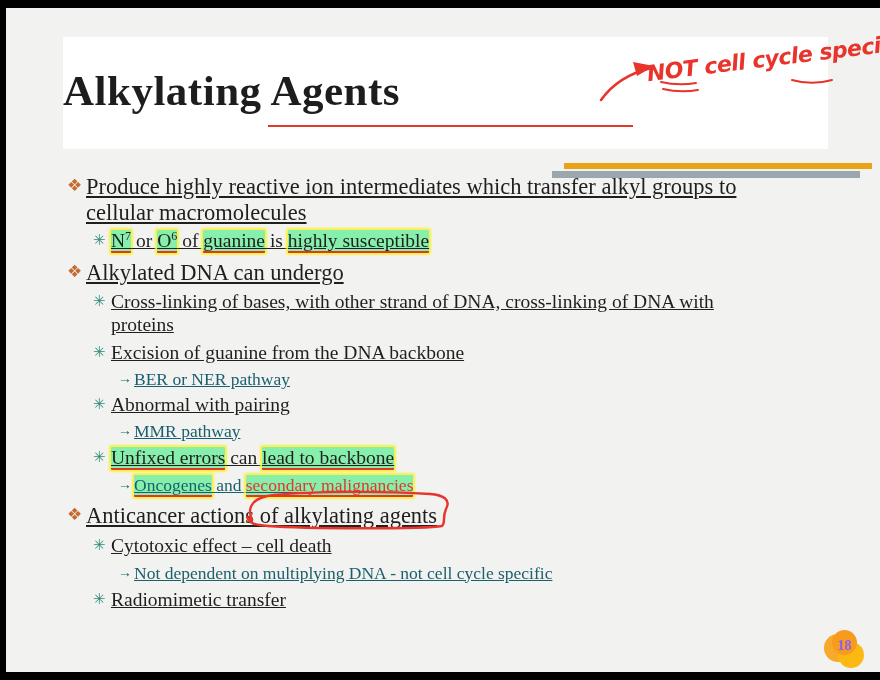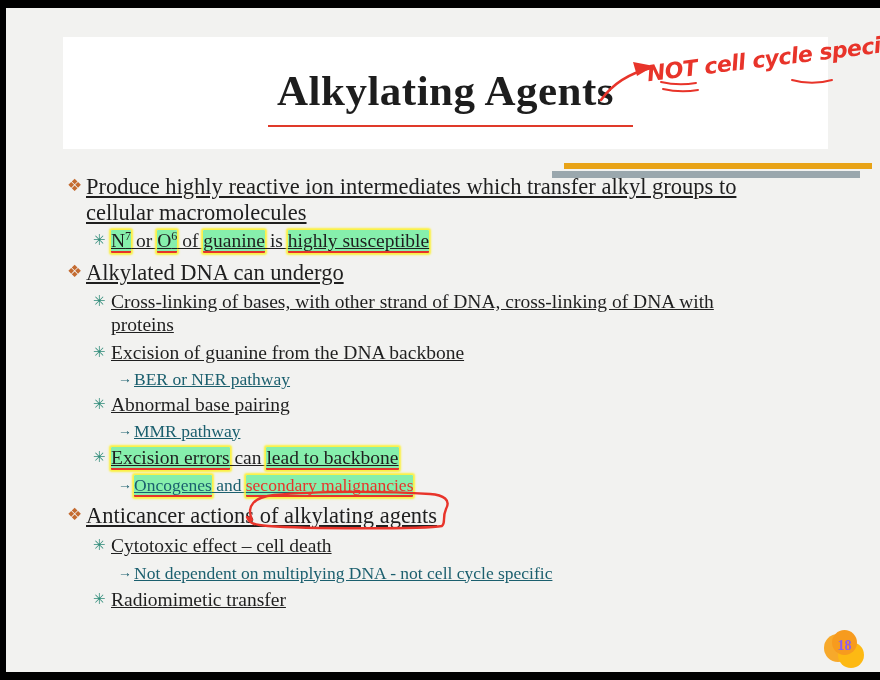--- a/index.html
+++ b/index.html
@@ -29,21 +29,21 @@
     width: 765px;
     height: 112px;
     background: #ffffff;
   }
 
   #slide-title {
     position: absolute;
     left: 57px;
     top: 58px;
     width: 765px;
-    text-align: center;
+    text-align: left;
     font-family: "Liberation Serif", serif;
     font-weight: bold;
     font-size: 43px;
     letter-spacing: 0.5px;
     color: #1d1d1d;
     z-index: 4;
   }
 
   #title-underline {
     position: absolute;
@@ -270,31 +270,31 @@
       <span class="txt">Excision of guanine from the DNA backbone</span>
     </div>
 
     <div class="line lvl3" style="margin-top:4px;">
       <span class="bullet">→</span>
       <span class="txt">BER or NER pathway</span>
     </div>
 
     <div class="line lvl2" style="margin-top:5px;">
       <span class="bullet">✳</span>
-      <span class="txt">Abnormal base pairing</span>
+      <span class="txt">Abnormal with pairing</span>
     </div>
 
     <div class="line lvl3" style="margin-top:4px;">
       <span class="bullet">→</span>
       <span class="txt">MMR pathway</span>
     </div>
 
     <div class="line lvl2" style="margin-top:6px;">
       <span class="bullet">✳</span>
-      <span class="txt"><span class="hl ul-red">Excision errors</span><span> can </span><span class="hl ul-red">lead to backbone</span></span>
+      <span class="txt"><span class="hl ul-red">Unfixed errors</span><span> can </span><span class="hl ul-red">lead to backbone</span></span>
     </div>
 
     <div class="line lvl3" style="margin-top:5px;">
       <span class="bullet">→</span>
       <span class="txt"><span class="hl ul-red">Oncogenes</span><span> and </span><span class="hl ul-red red-text">secondary malignancies</span></span>
     </div>
 
     <div class="line lvl1" style="margin-top:8px;">
       <span class="bullet">❖</span>
       <span class="txt">Anticancer actions of alkylating agents</span>

